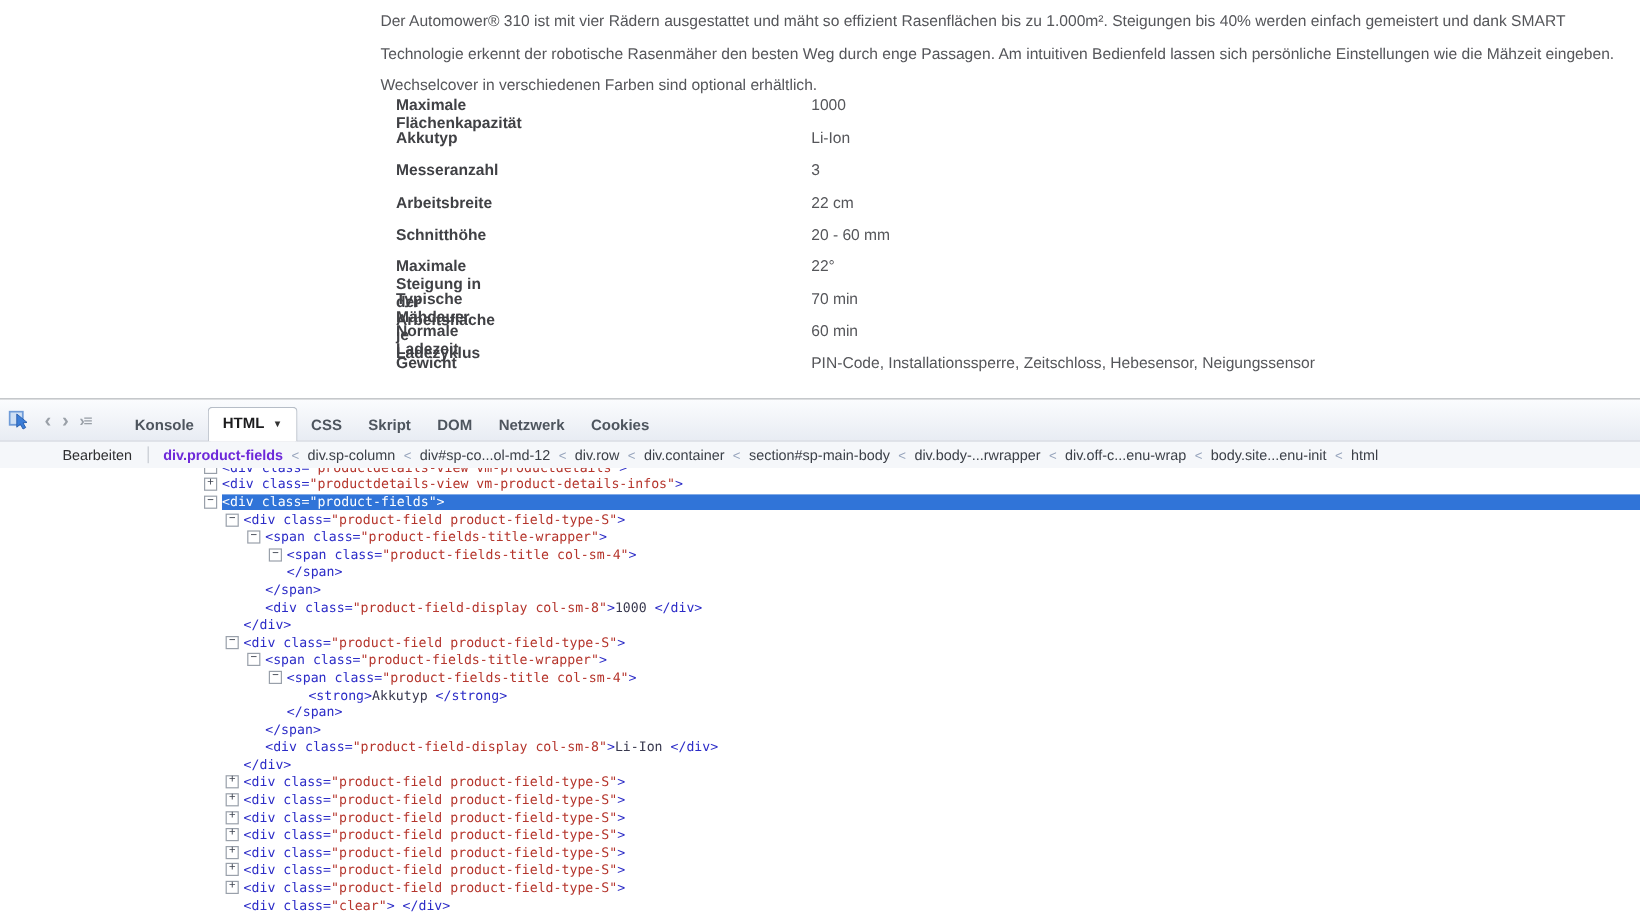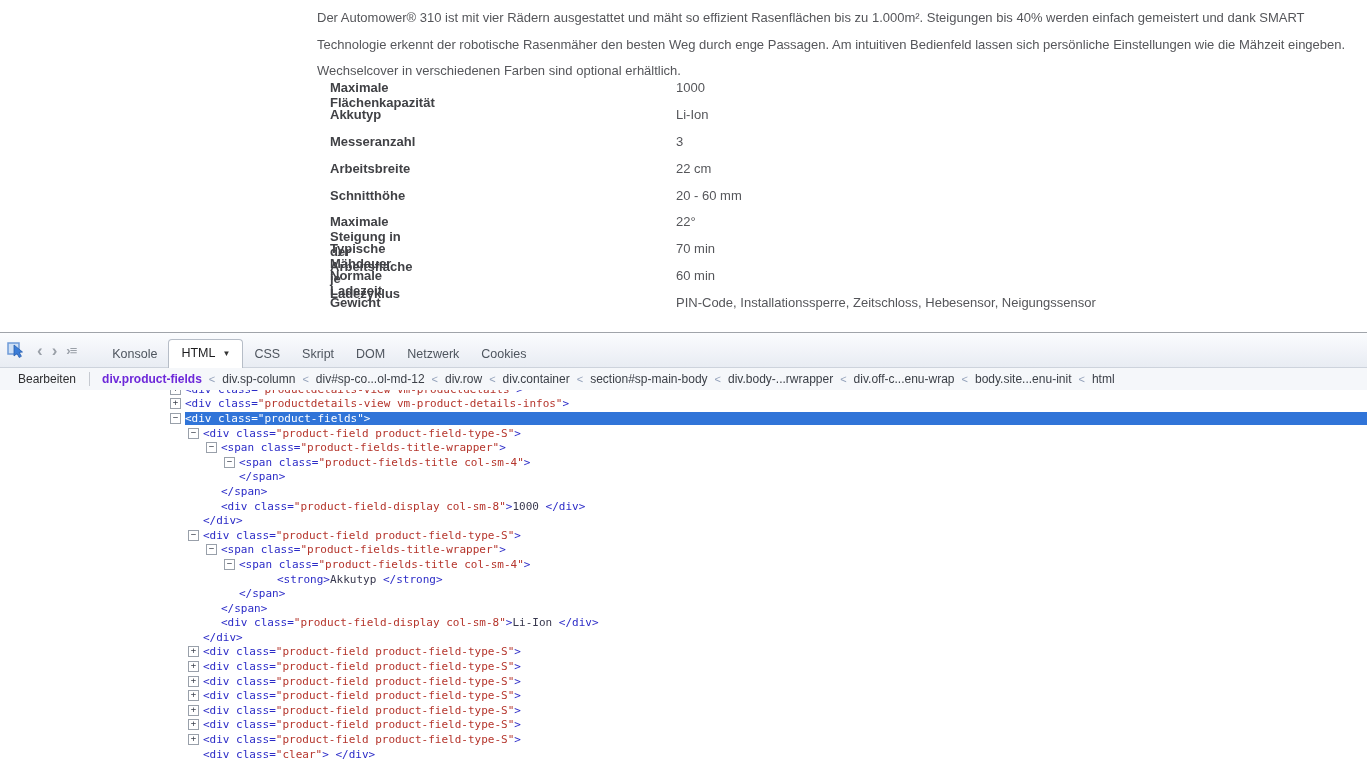--- a/index.html
+++ b/index.html
@@ -18,37 +18,37 @@
   
   .firebug{position:absolute;top:332px;left:0;right:0;bottom:0;border-top:1px solid #a0a4aa;background:#fff;}
   .fb-toolbar{height:34px;background:linear-gradient(#fbfcfe,#e8ecf3);
               border-bottom:1px solid #cdd3dc;position:relative;
               display:flex;align-items:center;}
   .fb-icons{display:flex;align-items:center;padding-left:7px;}
   .icon-btn{margin-right:9px;color:#9aa0a8;font-weight:bold;font-size:17px;line-height:17px;
             user-select:none;display:inline-block;}
   .icon-btn.small{font-size:13px;letter-spacing:-1px;}
   .fb-tabs{display:flex;align-items:flex-end;height:100%;margin-left:16px;}
-  .fbtab{padding:6px 11px 6px;font-weight:normal;font-size:12.5px;color:#4e555e;white-space:nowrap;}
+  .fbtab{padding:6px 11px 6px;font-weight:bold;font-size:12.5px;color:#4e555e;white-space:nowrap;}
   .fbtab.active{background:#fff;border:1px solid #b6bdc7;border-bottom:none;
                 border-radius:4px 4px 0 0;color:#1c1c1e;display:flex;align-items:center;
                 gap:7px;margin-bottom:-1px;padding:6px 12px 8px;}
   .fbtab .dd{font-size:8px;color:#333;}
   .fb-search{position:absolute;right:6px;top:6px;width:266px;height:20px;}
   .fb-search input{width:100%;height:100%;box-sizing:border-box;border:1px solid #b9c1cd;
                    border-radius:3px;padding:0 4px 0 22px;font-size:12px;background:#fff;
                    font-family:"Liberation Sans",sans-serif;}
   .fb-search input::placeholder{font-style:italic;color:#8d939d;}
   .mag{position:absolute;left:7px;top:4px;width:7px;height:7px;border:1.5px solid #5b86c4;
        border-radius:50%;}
   .mag::after{content:"";position:absolute;left:6px;top:7px;width:5px;height:1.5px;
        background:#5b86c4;transform:rotate(45deg);}
 
   .fb-crumbbar{height:22px;background:#f5f7fa;border-bottom:3px solid #b91c1c;
-               display:flex;align-items:center;font-size:12px;color:#333;white-space:nowrap;overflow:hidden;}
+               display:flex;align-items:center;font-size:12px;color:#333;white-space:nowrap;overflow:hidden;padding-left:34px;}
   .crumb-edit{padding:0 13px 0 18px;color:#2e2e30;}
   .vsep{width:1px;height:14px;background:#c6cad1;margin-right:12px;flex:none;}
   .crumb-selected{font-weight:bold;color:#6d28d9;}
   .crumb{color:#3c4048;}
   .chev{color:#93a1ba;margin:0 7px;font-size:11px;}
 
   .fb-tree{position:absolute;top:57px;left:0;right:0;bottom:0;overflow:hidden;background:#fff;}
   .trow{display:flex;align-items:center;height:14.6px;white-space:pre;
         font-family:"DejaVu Sans Mono",monospace;font-size:11px;}
   .trow.clip{margin-top:-8px;}
@@ -152,21 +152,21 @@
       <div class="trow" style="padding-left: 188px;"><span class="twisty">−</span><span class="hl"><span class="tk-b">&lt;div class=</span><span class="tk-r">"product-field product-field-type-S"</span><span class="tk-b">&gt;</span></span></div>
       <div class="trow" style="padding-left: 206px;"><span class="twisty">−</span><span class="hl"><span class="tk-b">&lt;span class=</span><span class="tk-r">"product-fields-title-wrapper"</span><span class="tk-b">&gt;</span></span></div>
       <div class="trow" style="padding-left: 224px;"><span class="twisty">−</span><span class="hl"><span class="tk-b">&lt;span class=</span><span class="tk-r">"product-fields-title col-sm-4"</span><span class="tk-b">&gt;</span></span></div>
       <div class="trow" style="padding-left: 224px;"><span class="tspace"></span><span class="hl"><span class="tk-b">&lt;/span&gt;</span></span></div>
       <div class="trow" style="padding-left: 206px;"><span class="tspace"></span><span class="hl"><span class="tk-b">&lt;/span&gt;</span></span></div>
       <div class="trow" style="padding-left: 206px;"><span class="tspace"></span><span class="hl"><span class="tk-b">&lt;div class=</span><span class="tk-r">"product-field-display col-sm-8"</span><span class="tk-b">&gt;</span><span class="tk-k">1000 </span><span class="tk-b">&lt;/div&gt;</span></span></div>
       <div class="trow" style="padding-left: 188px;"><span class="tspace"></span><span class="hl"><span class="tk-b">&lt;/div&gt;</span></span></div>
       <div class="trow" style="padding-left: 188px;"><span class="twisty">−</span><span class="hl"><span class="tk-b">&lt;div class=</span><span class="tk-r">"product-field product-field-type-S"</span><span class="tk-b">&gt;</span></span></div>
       <div class="trow" style="padding-left: 206px;"><span class="twisty">−</span><span class="hl"><span class="tk-b">&lt;span class=</span><span class="tk-r">"product-fields-title-wrapper"</span><span class="tk-b">&gt;</span></span></div>
       <div class="trow" style="padding-left: 224px;"><span class="twisty">−</span><span class="hl"><span class="tk-b">&lt;span class=</span><span class="tk-r">"product-fields-title col-sm-4"</span><span class="tk-b">&gt;</span></span></div>
-      <div class="trow" style="padding-left: 242px; margin-left: 20px;"><span class="tspace"></span><span class="hl"><span class="tk-b">&lt;strong&gt;</span><span class="tk-k">Akkutyp </span><span class="tk-b">&lt;/strong&gt;</span></span></div>
+      <div class="trow" style="padding-left: 242px;"><span class="tspace"></span><span class="hl"><span class="tk-b">&lt;strong&gt;</span><span class="tk-k">Akkutyp </span><span class="tk-b">&lt;/strong&gt;</span></span></div>
       <div class="trow" style="padding-left: 224px;"><span class="tspace"></span><span class="hl"><span class="tk-b">&lt;/span&gt;</span></span></div>
       <div class="trow" style="padding-left: 206px;"><span class="tspace"></span><span class="hl"><span class="tk-b">&lt;/span&gt;</span></span></div>
       <div class="trow" style="padding-left: 206px;"><span class="tspace"></span><span class="hl"><span class="tk-b">&lt;div class=</span><span class="tk-r">"product-field-display col-sm-8"</span><span class="tk-b">&gt;</span><span class="tk-k">Li-Ion </span><span class="tk-b">&lt;/div&gt;</span></span></div>
       <div class="trow" style="padding-left: 188px;"><span class="tspace"></span><span class="hl"><span class="tk-b">&lt;/div&gt;</span></span></div>
       <div class="trow" style="padding-left: 188px;"><span class="twisty">+</span><span class="hl"><span class="tk-b">&lt;div class=</span><span class="tk-r">"product-field product-field-type-S"</span><span class="tk-b">&gt;</span></span></div>
       <div class="trow" style="padding-left: 188px;"><span class="twisty">+</span><span class="hl"><span class="tk-b">&lt;div class=</span><span class="tk-r">"product-field product-field-type-S"</span><span class="tk-b">&gt;</span></span></div>
       <div class="trow" style="padding-left: 188px;"><span class="twisty">+</span><span class="hl"><span class="tk-b">&lt;div class=</span><span class="tk-r">"product-field product-field-type-S"</span><span class="tk-b">&gt;</span></span></div>
       <div class="trow" style="padding-left: 188px;"><span class="twisty">+</span><span class="hl"><span class="tk-b">&lt;div class=</span><span class="tk-r">"product-field product-field-type-S"</span><span class="tk-b">&gt;</span></span></div>
       <div class="trow" style="padding-left: 188px;"><span class="twisty">+</span><span class="hl"><span class="tk-b">&lt;div class=</span><span class="tk-r">"product-field product-field-type-S"</span><span class="tk-b">&gt;</span></span></div>
       <div class="trow" style="padding-left: 188px;"><span class="twisty">+</span><span class="hl"><span class="tk-b">&lt;div class=</span><span class="tk-r">"product-field product-field-type-S"</span><span class="tk-b">&gt;</span></span></div>

